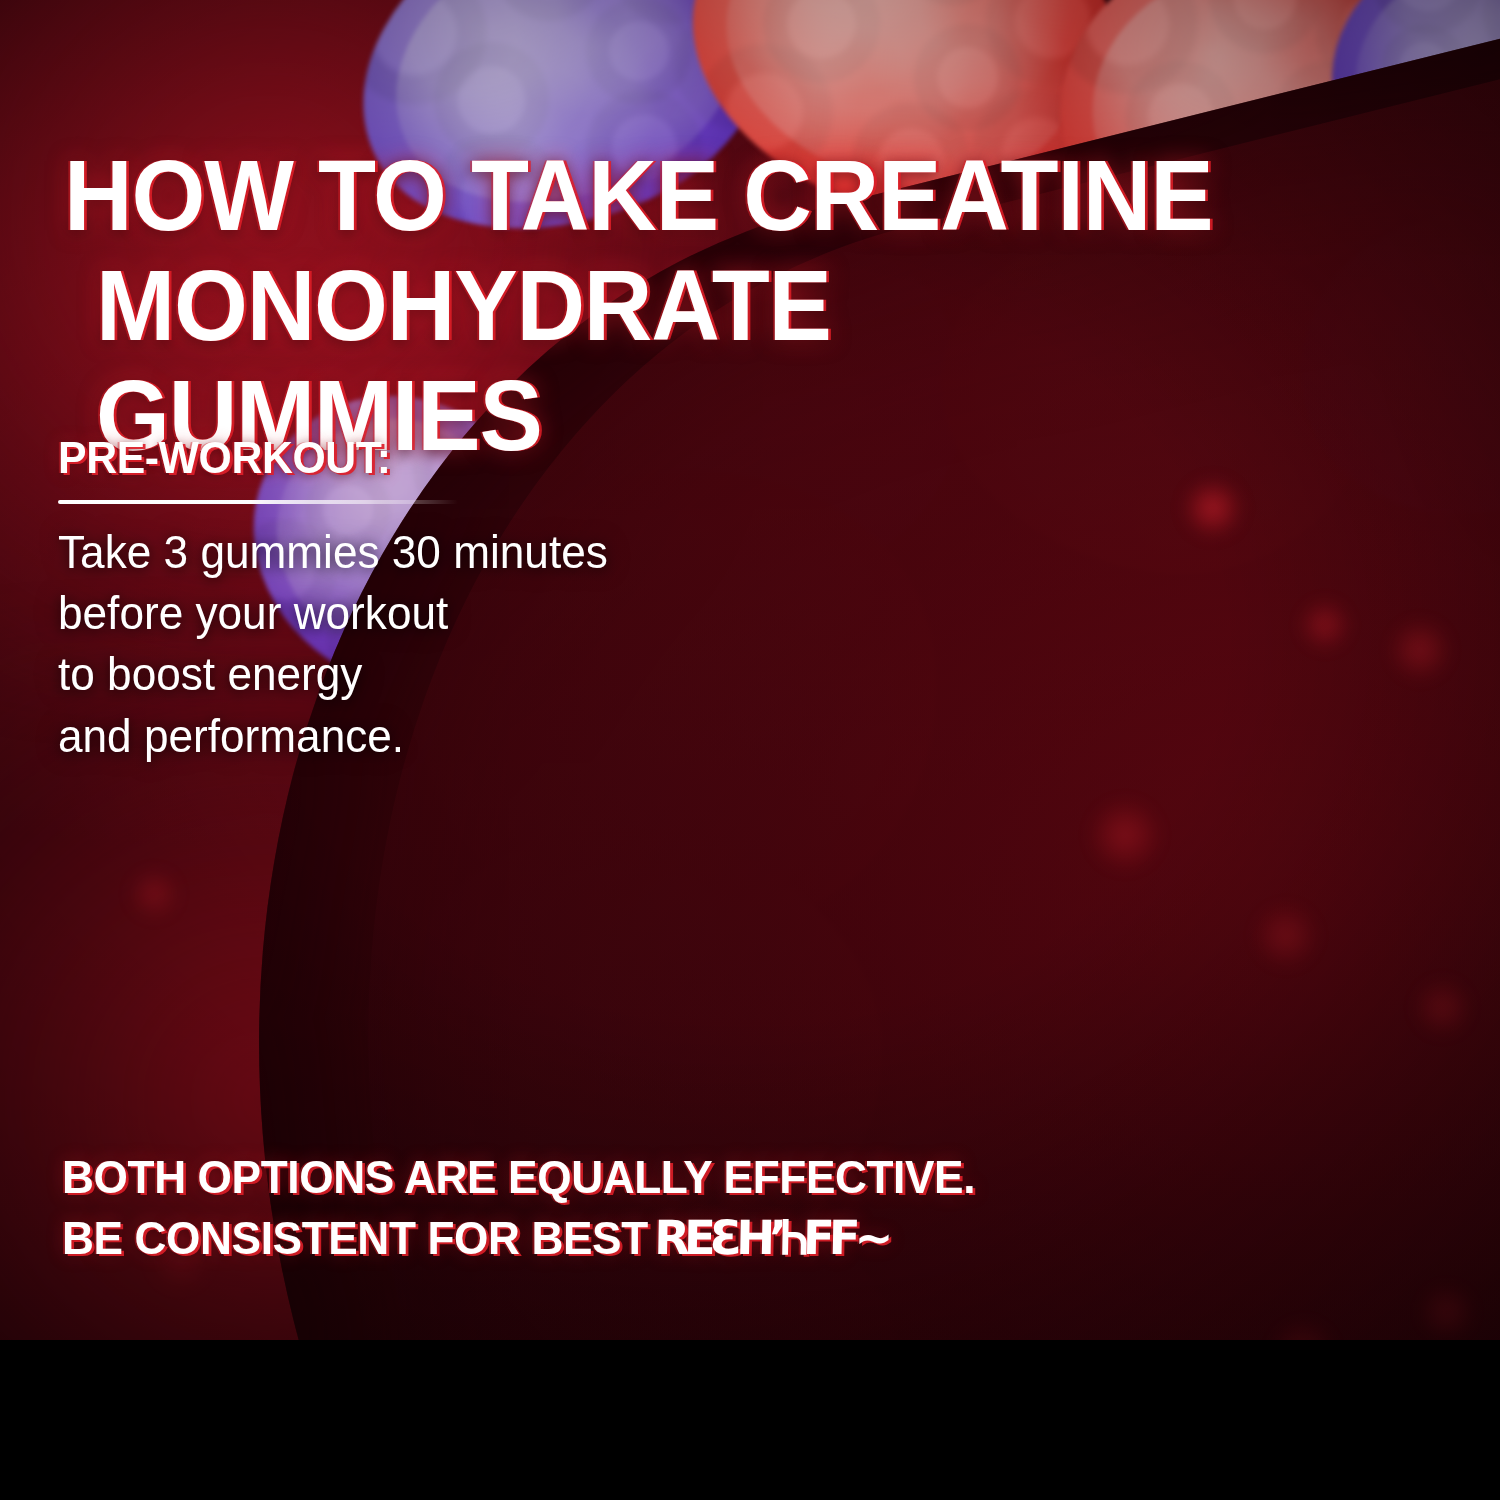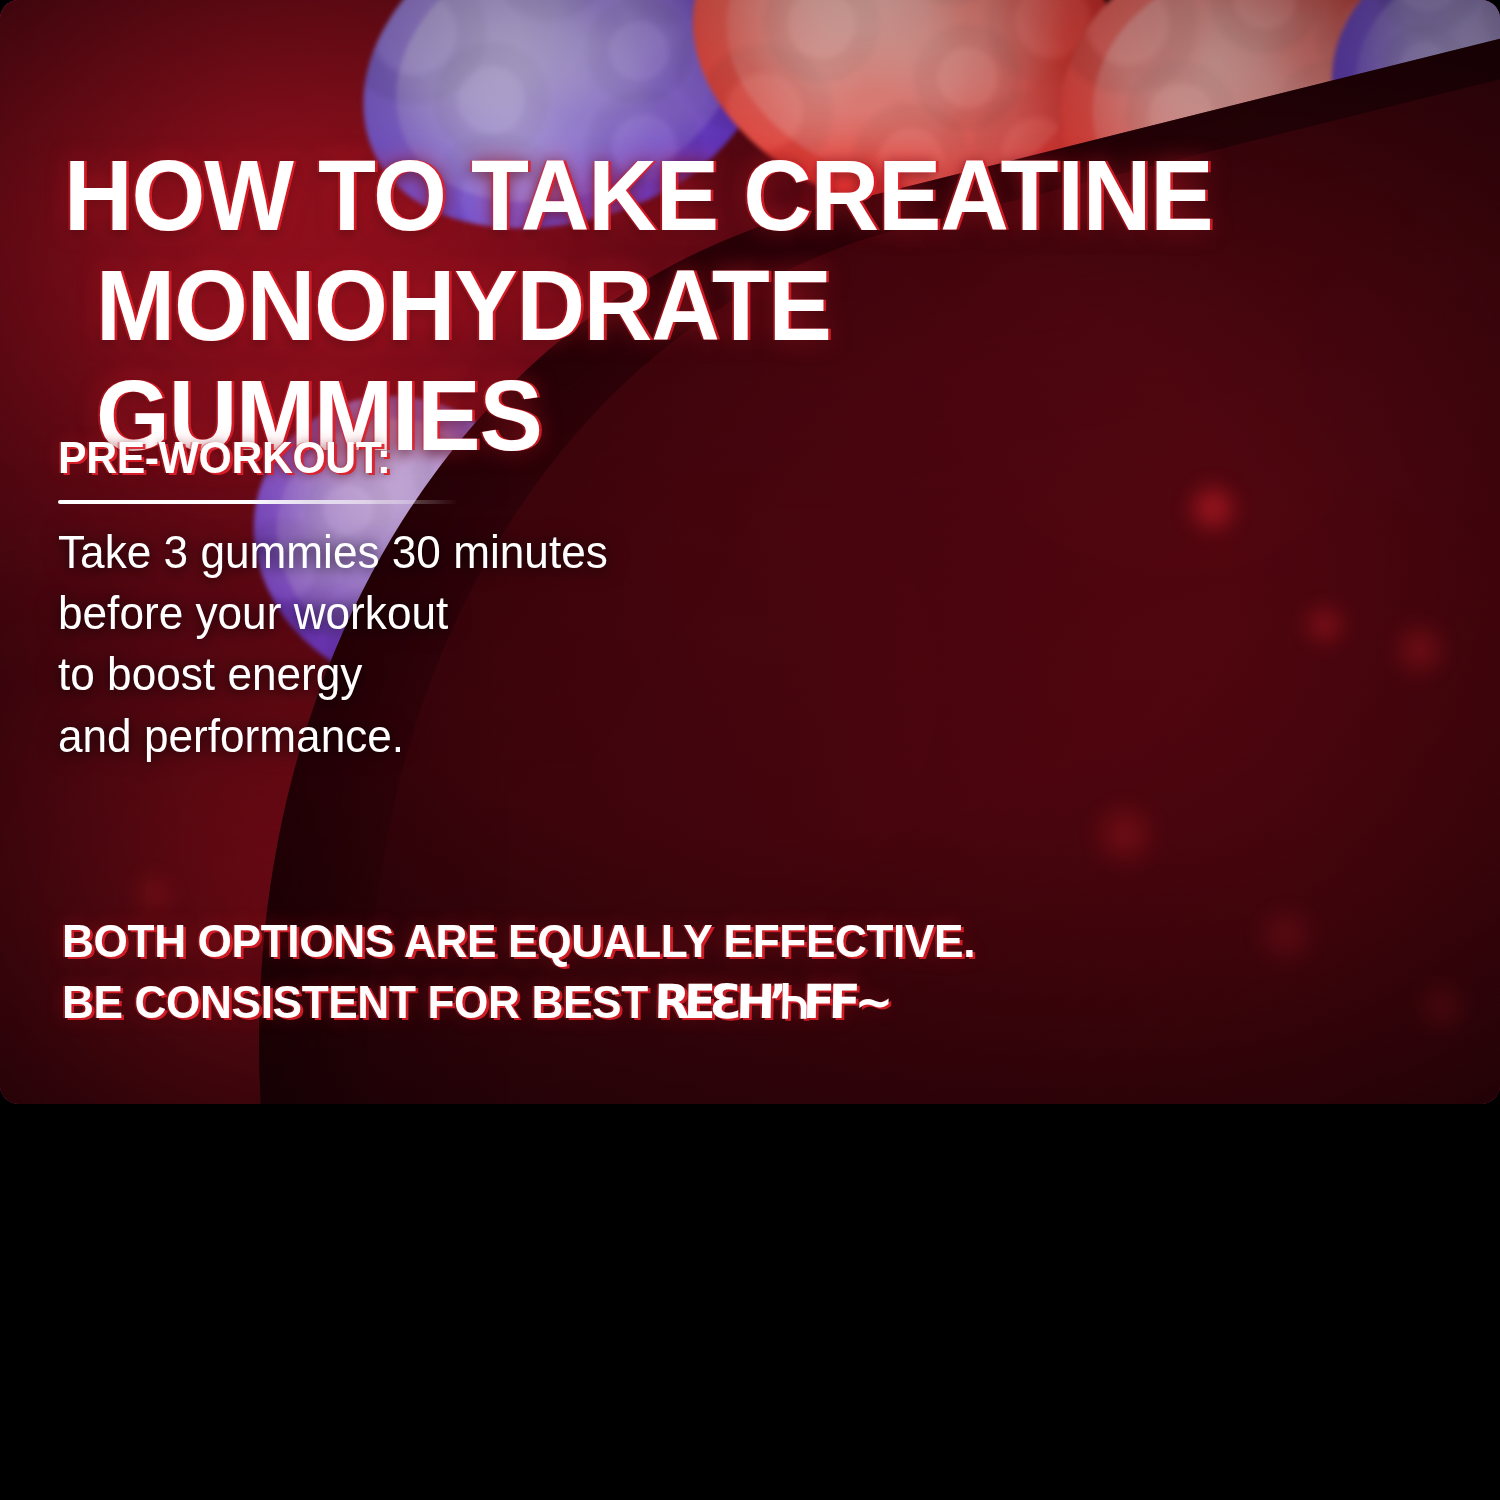--- a/index.html
+++ b/index.html
@@ -1,22 +1,21 @@
 <!DOCTYPE html>
 <html><head>
 <meta charset="utf-8">
 <style>
   html,body{margin:0;padding:0;background:#000;}
   #poster{
     position:relative;
-    width:1500px;height:1104px;
+    width:1500px;height:1340px;
     overflow:hidden;
     background:#d946ef;
     font-family:"Liberation Sans", sans-serif;
-    border-radius:19px;
     -webkit-font-smoothing:antialiased;
   }
 
   
   .bg-base{
     position:absolute;inset:0;
     background:
       radial-gradient(ellipse 55% 45% at 12% 18%, #8d0d1c 0%, #6a0a16 45%, #3c050d 100%),
       linear-gradient(135deg,#78101f 0%,#4a0710 55%,#2b040a 100%);
   }

